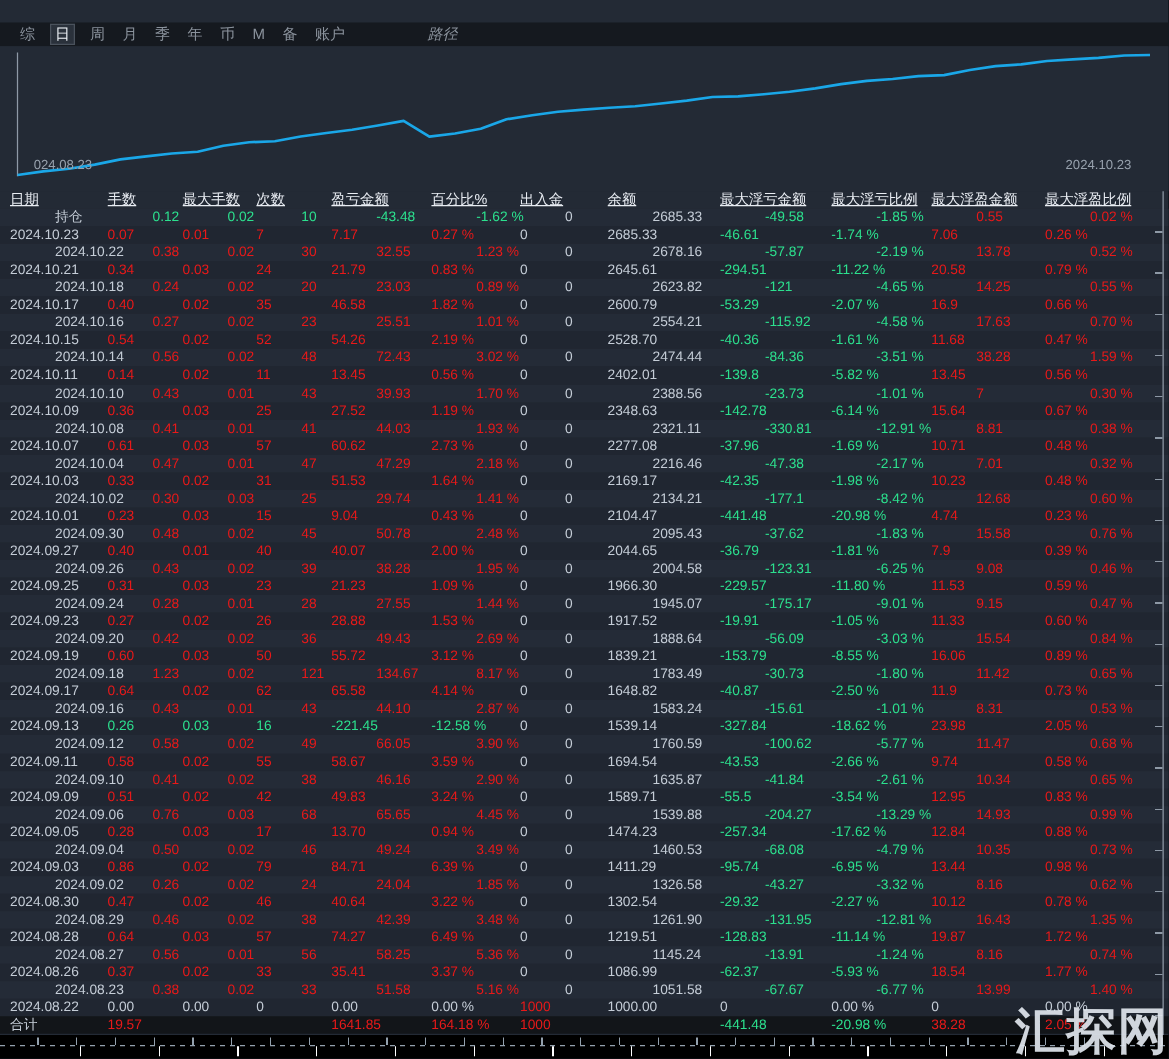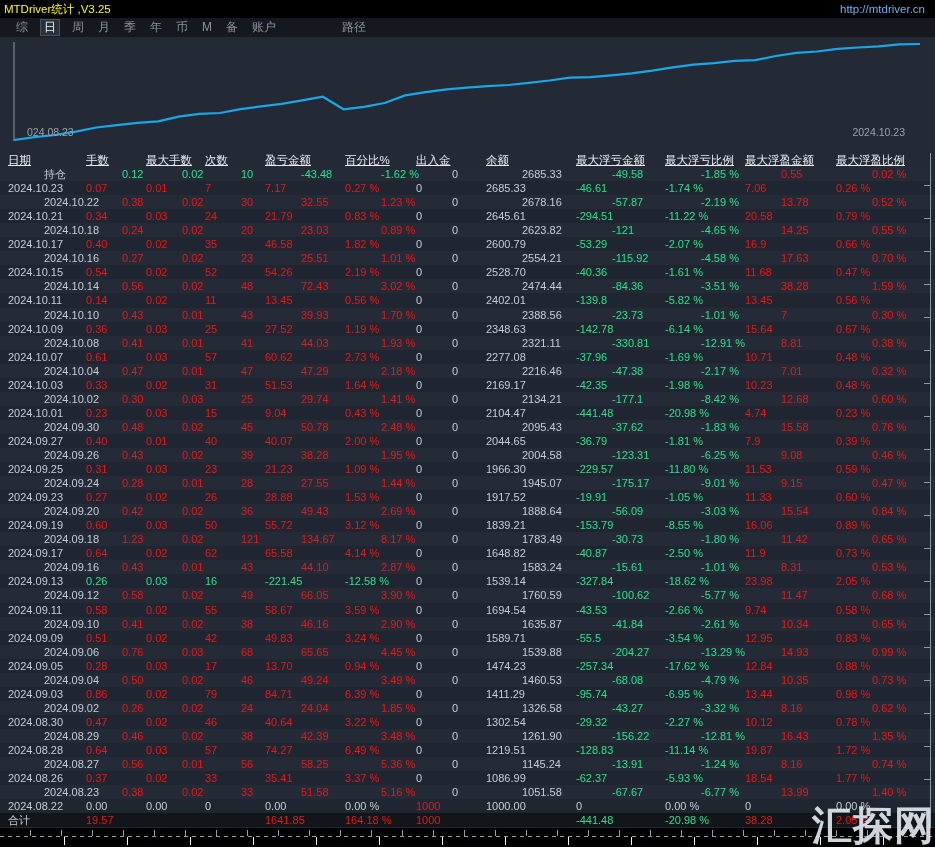--- a/index.html
+++ b/index.html
@@ -12,21 +12,21 @@
   .titlebar{position:absolute;top:0;left:0;width:935px;height:18px;background:#000;
             display:flex;align-items:center;justify-content:space-between;}
   .app-title{color:#ffff00;font-size:11.5px;padding-left:4px;white-space:nowrap;}
   .app-url{color:#6fb0f2;font-size:11.5px;padding-right:10px;text-decoration:none;white-space:nowrap;}
 
   
   .menubar{position:absolute;top:18px;left:0;width:935px;height:19px;background:#15191f;
            display:flex;align-items:center;gap:10px;padding-left:14px;box-sizing:border-box;}
   .mi{color:#8a929c;font-size:12px;line-height:17px;padding:0 2px;cursor:default;}
   .mi.active{background:#2a313b;border:1px solid #4a525c;color:#eef2f7;padding:0 3px;line-height:15px;}
-  .mi-path{color:#8a929c;font-size:12px;margin-left:54px;}
+  .mi-path{color:#8a929c;font-size:12px;margin-left:54px;font-style:italic;}
 
   
   .chart{position:absolute;top:37px;left:0;width:935px;height:116px;background:#232a35;}
   .chart svg{position:absolute;inset:0;}
   .xlab{position:absolute;bottom:15px;font-size:10.5px;color:#97a1ad;}
   .xlab.left{left:27px;}
   .xlab.right{right:30px;}
 
   
   .table{position:absolute;top:153px;left:0;width:935px;}
@@ -58,24 +58,20 @@
 
   
   .watermark{position:absolute;right:0px;bottom:-2px;font-size:40px;font-weight:bold;
     color:#dfe5ec;opacity:.93;letter-spacing:1px;line-height:48px;}
 </style>
 </head>
 <body>
 
 <div class="app">
 
-  <div class="titlebar">
-    <span class="app-title">MTDriver统计 ,V3.25</span>
-    <a class="app-url" href="#">http://mtdriver.cn</a>
-  </div>
 
   <div class="menubar">
     <span style="display:flex;gap:10px;">
         <span class="mi">综</span>
         <span class="mi active">日</span>
         <span class="mi">周</span>
         <span class="mi">月</span>
         <span class="mi">季</span>
         <span class="mi">年</span>
         <span class="mi">币</span>
@@ -673,21 +669,21 @@
         </div>
         <div class="trow even">
           <span class="cell wt">2024.08.29</span>
           <span class="cell rd">0.46</span>
           <span class="cell rd">0.02</span>
           <span class="cell rd">38</span>
           <span class="cell rd">42.39</span>
           <span class="cell rd">3.48 %</span>
           <span class="cell wt">0</span>
           <span class="cell wt">1261.90</span>
-          <span class="cell gn">-156.22</span>
+          <span class="cell gn">-131.95</span>
           <span class="cell gn">-12.81 %</span>
           <span class="cell rd">16.43</span>
           <span class="cell rd">1.35 %</span>
         </div>
         <div class="trow odd">
           <span class="cell wt">2024.08.28</span>
           <span class="cell rd">0.64</span>
           <span class="cell rd">0.03</span>
           <span class="cell rd">57</span>
           <span class="cell rd">74.27</span>

